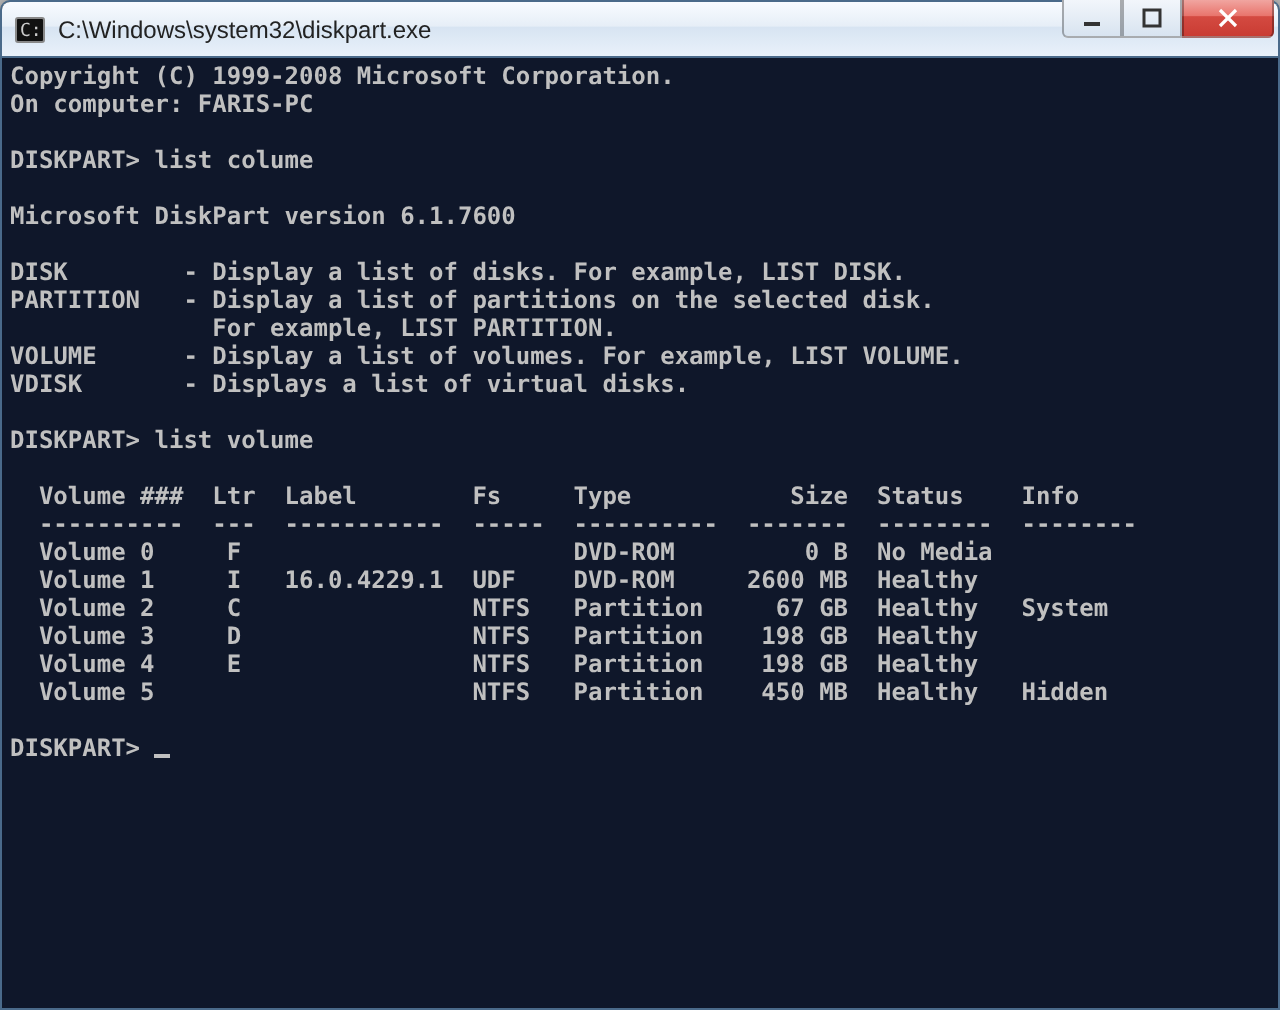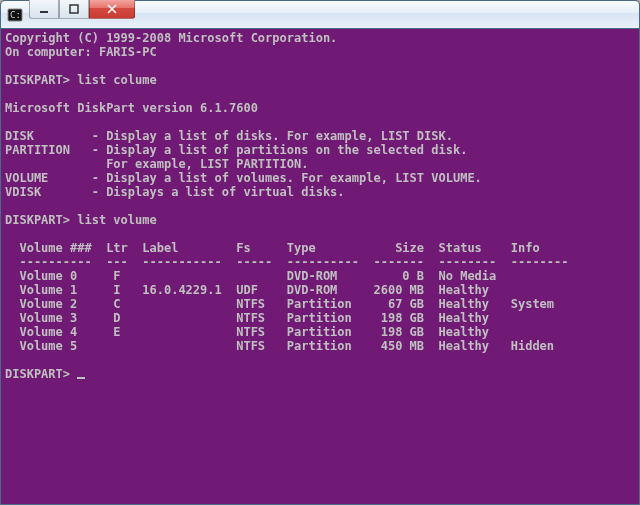--- a/index.html
+++ b/index.html
@@ -69,21 +69,21 @@
   .win-btn.min { border-radius: 0 0 0 3px; }
   .win-btn.close {
     width: 46px;
     background: linear-gradient(to bottom, #f1a5a0 0%, #e8736b 45%, #d44a41 46%, #c93c33 100%);
     border-radius: 0 0 3px 0;
     color: #fff;
   }
   .win-btn svg { display:block; }
   .console {
     flex: 1;
-    background: #701a75;
+    background: #0f172a;
     color: #c0c0c0;
     font-family: "Terminal", "Lucida Console", "Consolas", monospace;
     font-size: 12px;
     line-height: 14px;
     padding: 2px 4px;
     white-space: pre;
     overflow: hidden;
     font-weight: bold;
     letter-spacing: 0px;
   }
@@ -101,20 +101,21 @@
 <body>
 
 <div class="window">
   <div class="titlebar">
     <span class="app-icon">
       <svg width="16" height="16" viewBox="0 0 16 16">
         <rect x="1" y="2" width="14" height="12" rx="1" fill="#111" stroke="#888" stroke-width="1"></rect>
         <text x="3" y="11" font-size="9" fill="#ccc" font-family="monospace">C:</text>
       </svg>
     </span>
+    <span class="title-text">C:\Windows\system32\diskpart.exe</span>
     <div class="win-btns">
       <div class="win-btn min">
         <svg width="10" height="10">
             <rect x="1" y="7" width="8" height="2" fill="#333"></rect>
           </svg>
       </div>
       <div class="win-btn max">
         <svg width="10" height="10">
             <rect x="1" y="1" width="8" height="8" fill="none" stroke="#333" stroke-width="1.5"></rect>
           </svg>

